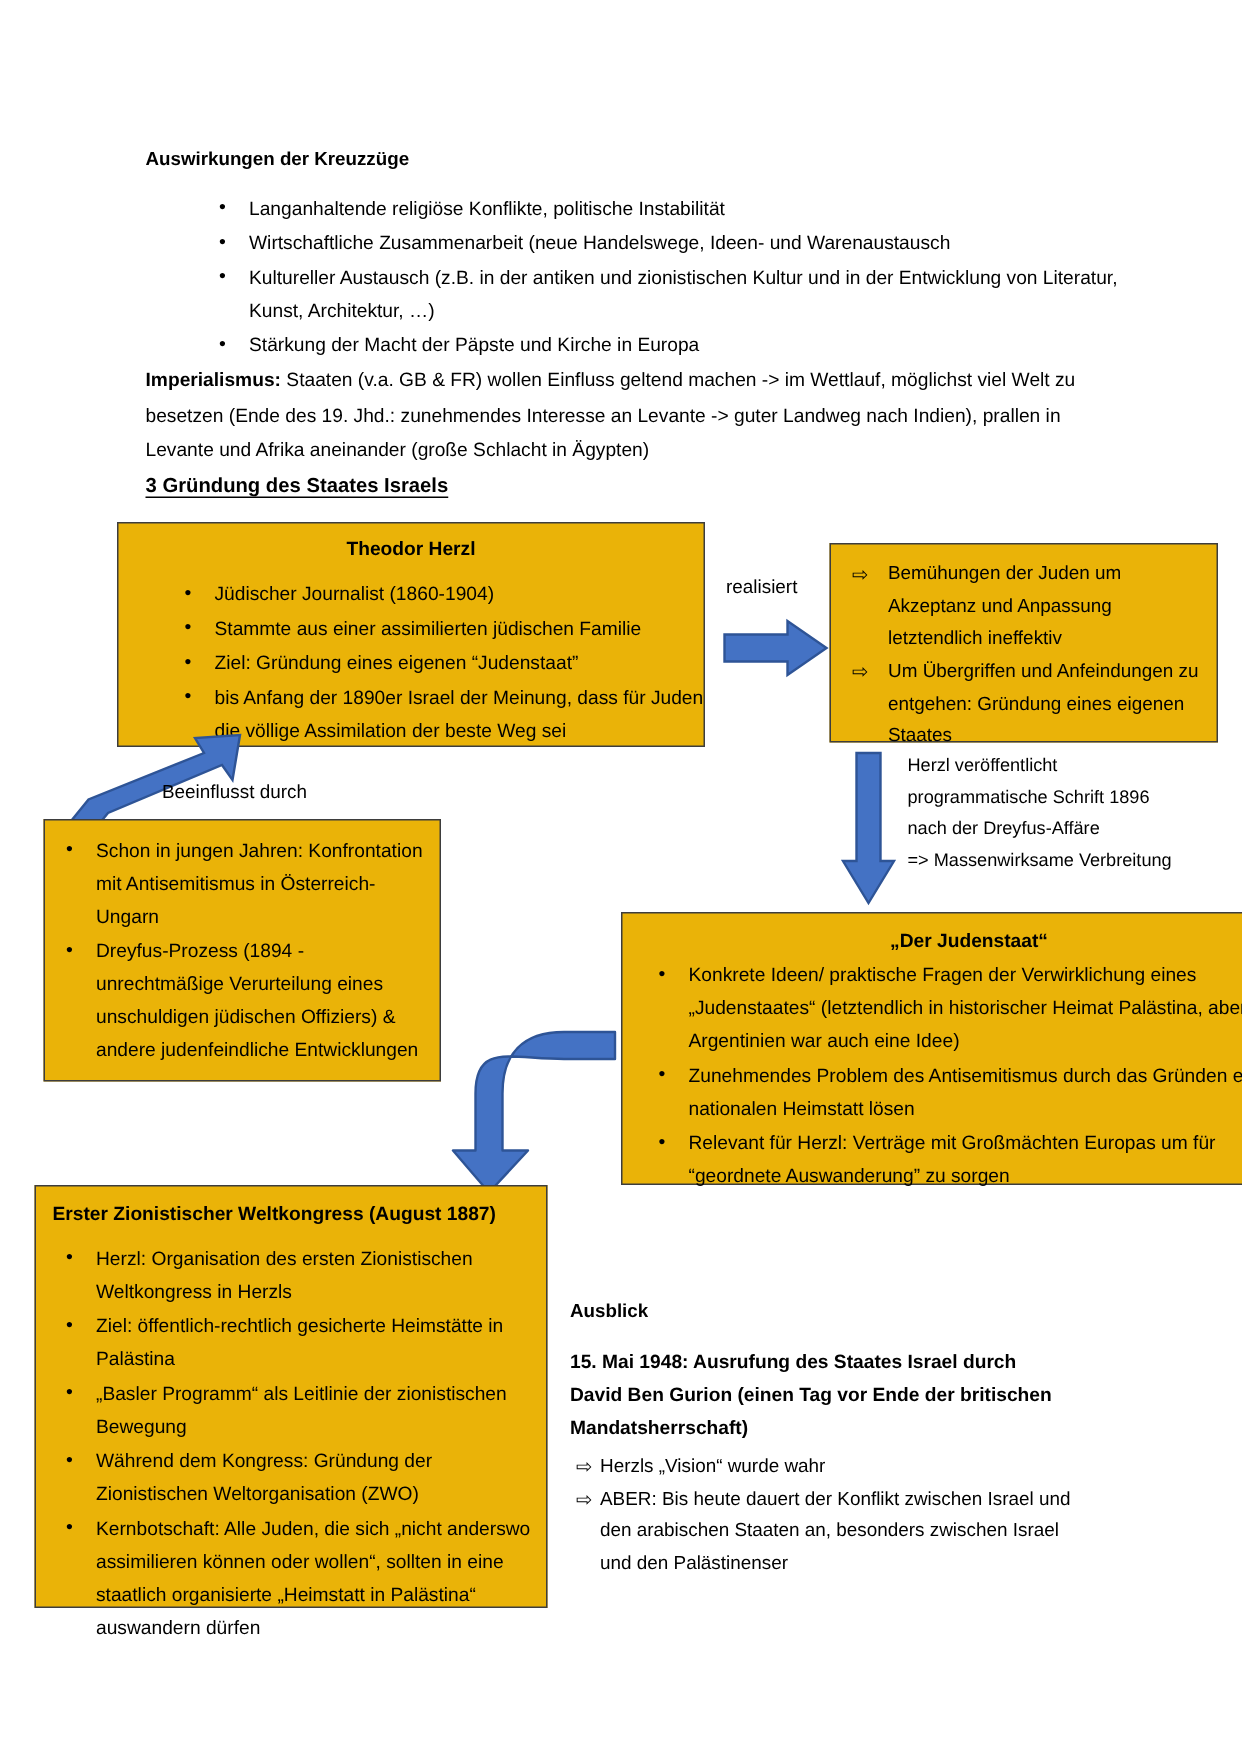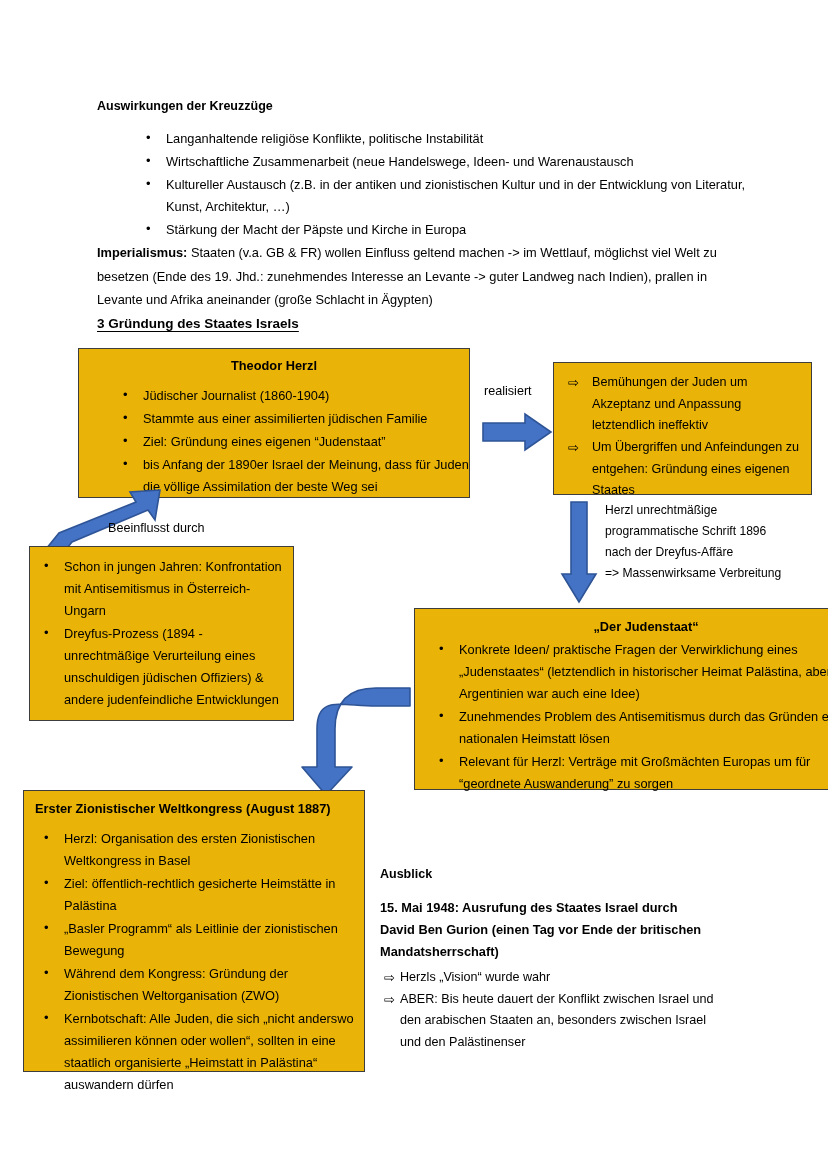--- a/index.html
+++ b/index.html
@@ -146,21 +146,21 @@
       <li>Bemühungen der Juden um Akzeptanz und Anpassung letztendlich ineffektiv</li>
       <li>Um Übergriffen und Anfeindungen zu entgehen: Gründung eines eigenen Staates</li>
     </ul>
   </div>
 
   <svg class="arrow-svg" style="left:560px; top:500px;" width="38" height="104" viewBox="0 0 38 104">
     <polygon points="11,2 27,2 27,74 36,74 19,102 2,74 11,74" fill="#4472C4" stroke="#2E5496" stroke-width="1.6" stroke-linejoin="miter"></polygon>
   </svg>
 
   <div class="note" style="left:605px; top:500px; width:215px;">
-    <div>Herzl unrechtmäßige</div>
+    <div>Herzl veröffentlicht</div>
     <div>programmatische Schrift 1896</div>
     <div>nach der Dreyfus-Affäre</div>
     <div>=&gt; Massenwirksame Verbreitung</div>
   </div>
 
   <svg class="arrow-svg" style="left:40px; top:485px;" width="130" height="75" viewBox="0 0 130 75">
     <polygon points="2,62 15,46 92,15 86,5 116,3 111,33 104,23 28,55 14,72" fill="#4472C4" stroke="#2E5496" stroke-width="1.6" stroke-linejoin="miter" transform="translate(4,2) rotate(0)"></polygon>
   </svg>
 
   <div class="lbl" style="left:108px; top:518px;">Beeinflusst durch</div>
@@ -192,21 +192,21 @@
              L 17 82
              L 17 44
              C 17 10 40 21 76 21
              L 110 21
              Z" fill="#4472C4" stroke="#2E5496" stroke-width="1.6" stroke-linejoin="round"></path>
   </svg>
 
   <div class="box" style="left:23px; top:790px; width:342px; height:282px;">
     <div style="margin-top:10px; margin-left:11px; font-weight:bold; font-size:12.8px;">Erster Zionistischer Weltkongress (August 1887)</div>
     <ul class="bl" style="margin-top:12px; padding-left:14px; padding-right:8px;">
-      <li>Herzl: Organisation des ersten Zionistischen Weltkongress in Basel</li>
+      <li>Herzl: Organisation des ersten Zionistischen Weltkongress in Herzls</li>
       <li>Ziel: öffentlich-rechtlich gesicherte Heimstätte in Palästina</li>
       <li>„Basler Programm“ als Leitlinie der zionistischen Bewegung</li>
       <li>Während dem Kongress: Gründung der Zionistischen Weltorganisation (ZWO)</li>
       <li>Kernbotschaft: Alle Juden, die sich „nicht anderswo assimilieren können oder wollen“, sollten in eine staatlich organisierte „Heimstatt in Palästina“ auswandern dürfen</li>
     </ul>
   </div>
 
   <div class="abs hdr" style="left:380px; top:865px;">Ausblick</div>
 
   <div class="abs" style="left:380px; top:897px; width:330px; font-weight:bold; font-size:12.8px; line-height:1.72;">15. Mai 1948: Ausrufung des Staates Israel durch David Ben Gurion (einen Tag vor Ende der britischen Mandatsherrschaft)</div>

